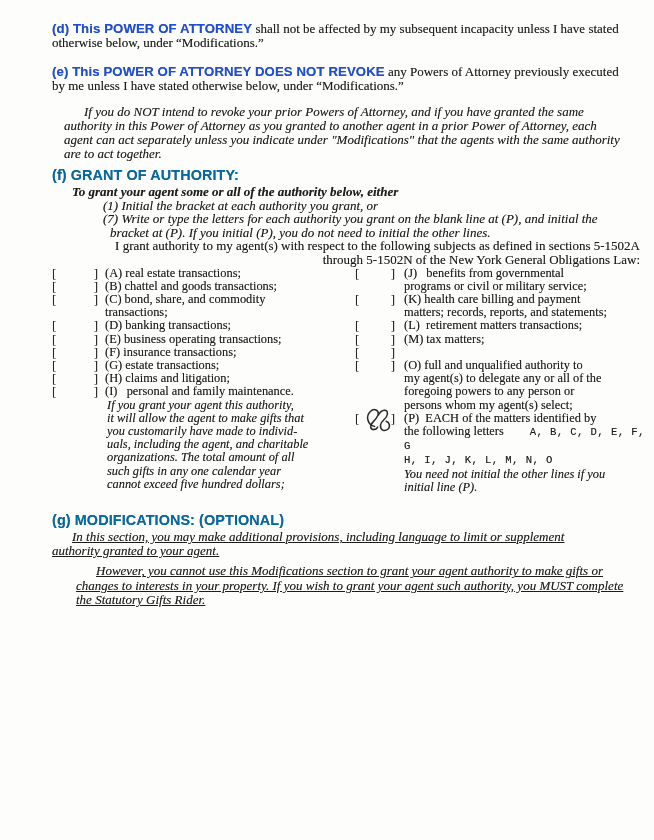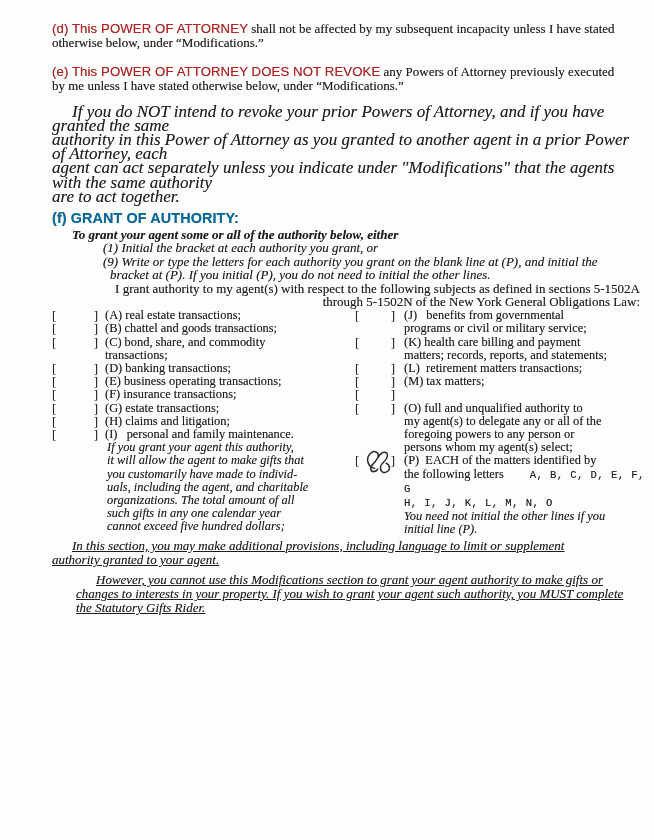--- a/index.html
+++ b/index.html
@@ -14,28 +14,28 @@
   .page{
     box-sizing:border-box;
     width:654px;height:840px;
     padding:22px 14px 0 52px;
     position:relative;
   }
   .pre{white-space:pre-wrap;}
   .serif{font-size:13px;line-height:14.4px;}
   .lead{
     font-family:"Liberation Sans", sans-serif;
-    font-weight:400;font-size:13.2px;color:#b91c1c;
+    font-weight:700;font-size:13.2px;color:#1d4ed8;
     letter-spacing:.1px;
   }
   .para-d{margin:0 0 14px 0;width:588px;}
   .para-e{margin:0 0 11px 0;width:588px;}
   .advisory{
-    font-style:italic;font-size:17px;line-height:14.2px;
-    text-indent:20px;width:588px;margin:0 0 6px 0;
+    font-style:italic;font-size:13px;line-height:14.2px;
+    text-indent:20px;width:588px;margin:0 0 6px 12px;
   }
   .h-f, .h-g{
     font-family:"Liberation Sans", sans-serif;
     font-weight:700;font-size:14.4px;color:#0369a1;
     letter-spacing:.1px;line-height:16px;margin:0 0 2px 0;
   }
   .instr{font-style:italic;font-size:13px;line-height:13.4px;}
   .ind-a{padding-left:20px;font-weight:bold;}
   .ind-b{padding-left:51px;}
   .ind-c{padding-left:58px;}
@@ -74,21 +74,21 @@
   <p class="serif pre para-d"><span class="lead">(d) This POWER OF ATTORNEY</span><span> shall not be affected by my subsequent incapacity unless I have stated<br>otherwise below, under “Modifications.”</span></p>
 
   <p class="serif pre para-e"><span class="lead">(e) This POWER OF ATTORNEY DOES NOT REVOKE</span><span> any Powers of Attorney previously executed<br>by me unless I have stated otherwise below, under “Modifications.”</span></p>
 
   <p class="advisory pre">If you do NOT intend to revoke your prior Powers of Attorney, and if you have granted the same<br>authority in this Power of Attorney as you granted to another agent in a prior Power of Attorney, each<br>agent can act separately unless you indicate under "Modifications" that the agents with the same authority<br>are to act together.</p>
 
   <div class="h-f">(f) GRANT OF AUTHORITY:</div>
 
   <div class="instr ind-a pre">To grant your agent some or all of the authority below, either</div>
   <div class="instr ind-b pre">(1) Initial the bracket at each authority you grant, or</div>
-  <div class="instr ind-b pre">(9) Write or type the letters for each authority you grant on the blank line at (P), and initial the</div>
+  <div class="instr ind-b pre">(7) Write or type the letters for each authority you grant on the blank line at (P), and initial the</div>
   <div class="instr ind-c pre">bracket at (P). If you initial (P), you do not need to initial the other lines.</div>
 
   <p class="intro pre">I grant authority to my agent(s) with respect to the following subjects as defined in sections 5-1502A<br>through 5-1502N of the New York General Obligations Law:</p>
 
   <div class="grant-list">
 
     <div class="col-left">
       <div class="row">
         <span class="bracket">
             <span>[</span>
@@ -203,16 +203,17 @@
               <path d="M12 21 C5 19 4 10 9 6 C14 2 19 6 16 11 C13 16 8 17 8 21 C8 25 13 25 15 22 M17 10 C21 4 27 5 26 10 C25 15 19 16 18 20 C17 25 21 28 25 25 C28 23 27 18 24 17" fill="none" stroke="#2a2a2a" stroke-width="1.5" stroke-linecap="round"></path>
             </svg>
             <span>]</span>
           </span>
         <span class="row-content pre"><span>(P)  EACH of the matters identified by<br>the following letters</span><span class="mono mono-gap">A, B, C, D, E, F, G</span><br><span class="mono">H, I, J, K, L, M, N, O</span><span class="note" style="display:block;padding-left:0;">You need not initial the other lines if you<br>initial line (P).</span></span>
       </div>
     </div>
 
   </div>
 
+  <div class="h-g">(g) MODIFICATIONS: (OPTIONAL)</div>
   <p class="g-para pre">In this section, you may make additional provisions, including language to limit or supplement<br>authority granted to your agent.</p>
   <p class="g-para g-para2 pre">However, you cannot use this Modifications section to grant your agent authority to make gifts or<br>changes to interests in your property. If you wish to grant your agent such authority, you MUST complete<br>the Statutory Gifts Rider.</p>
 
 </div>
 
 </body></html>

